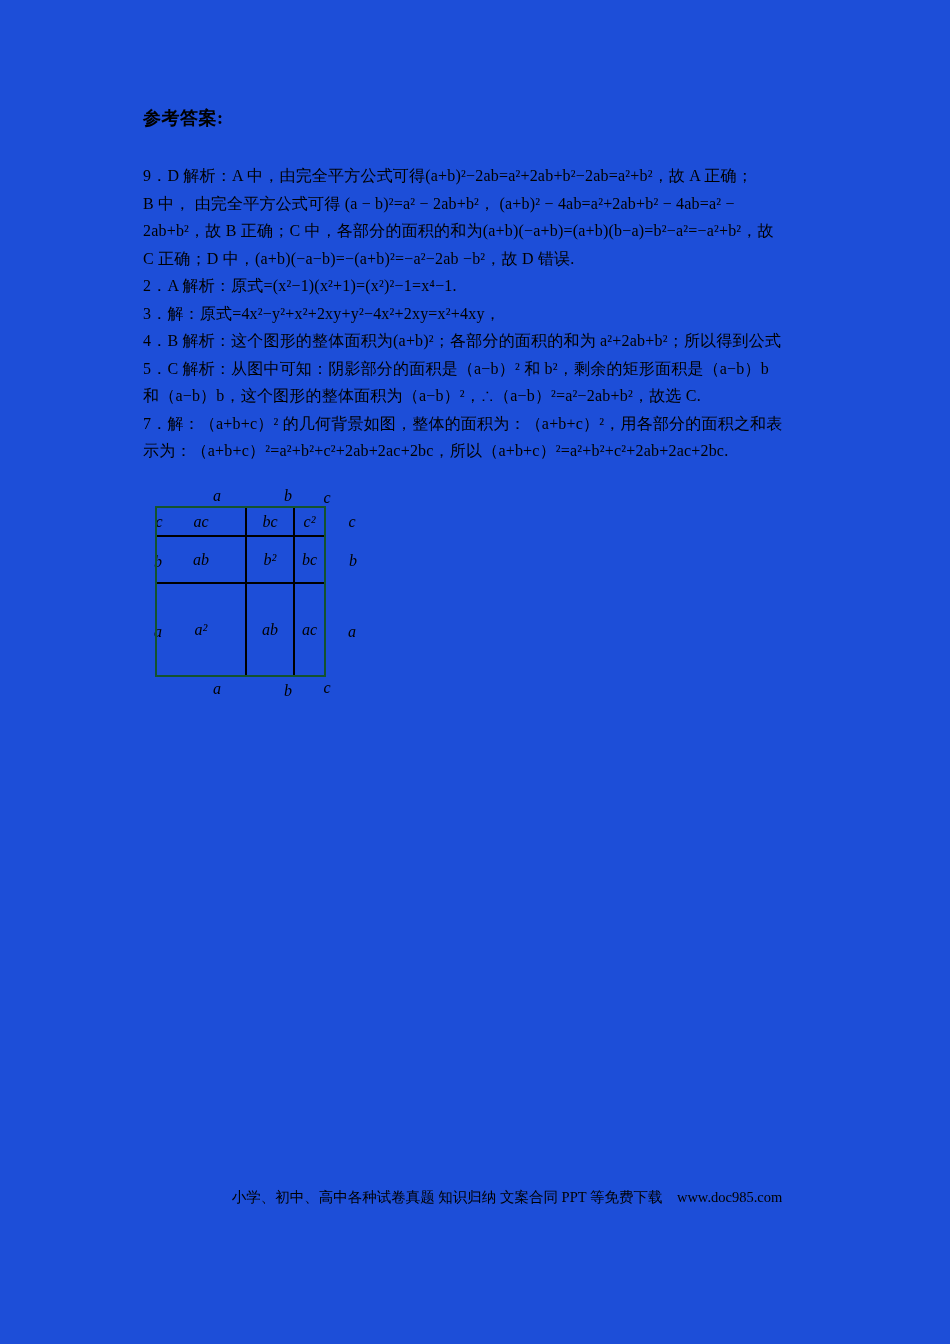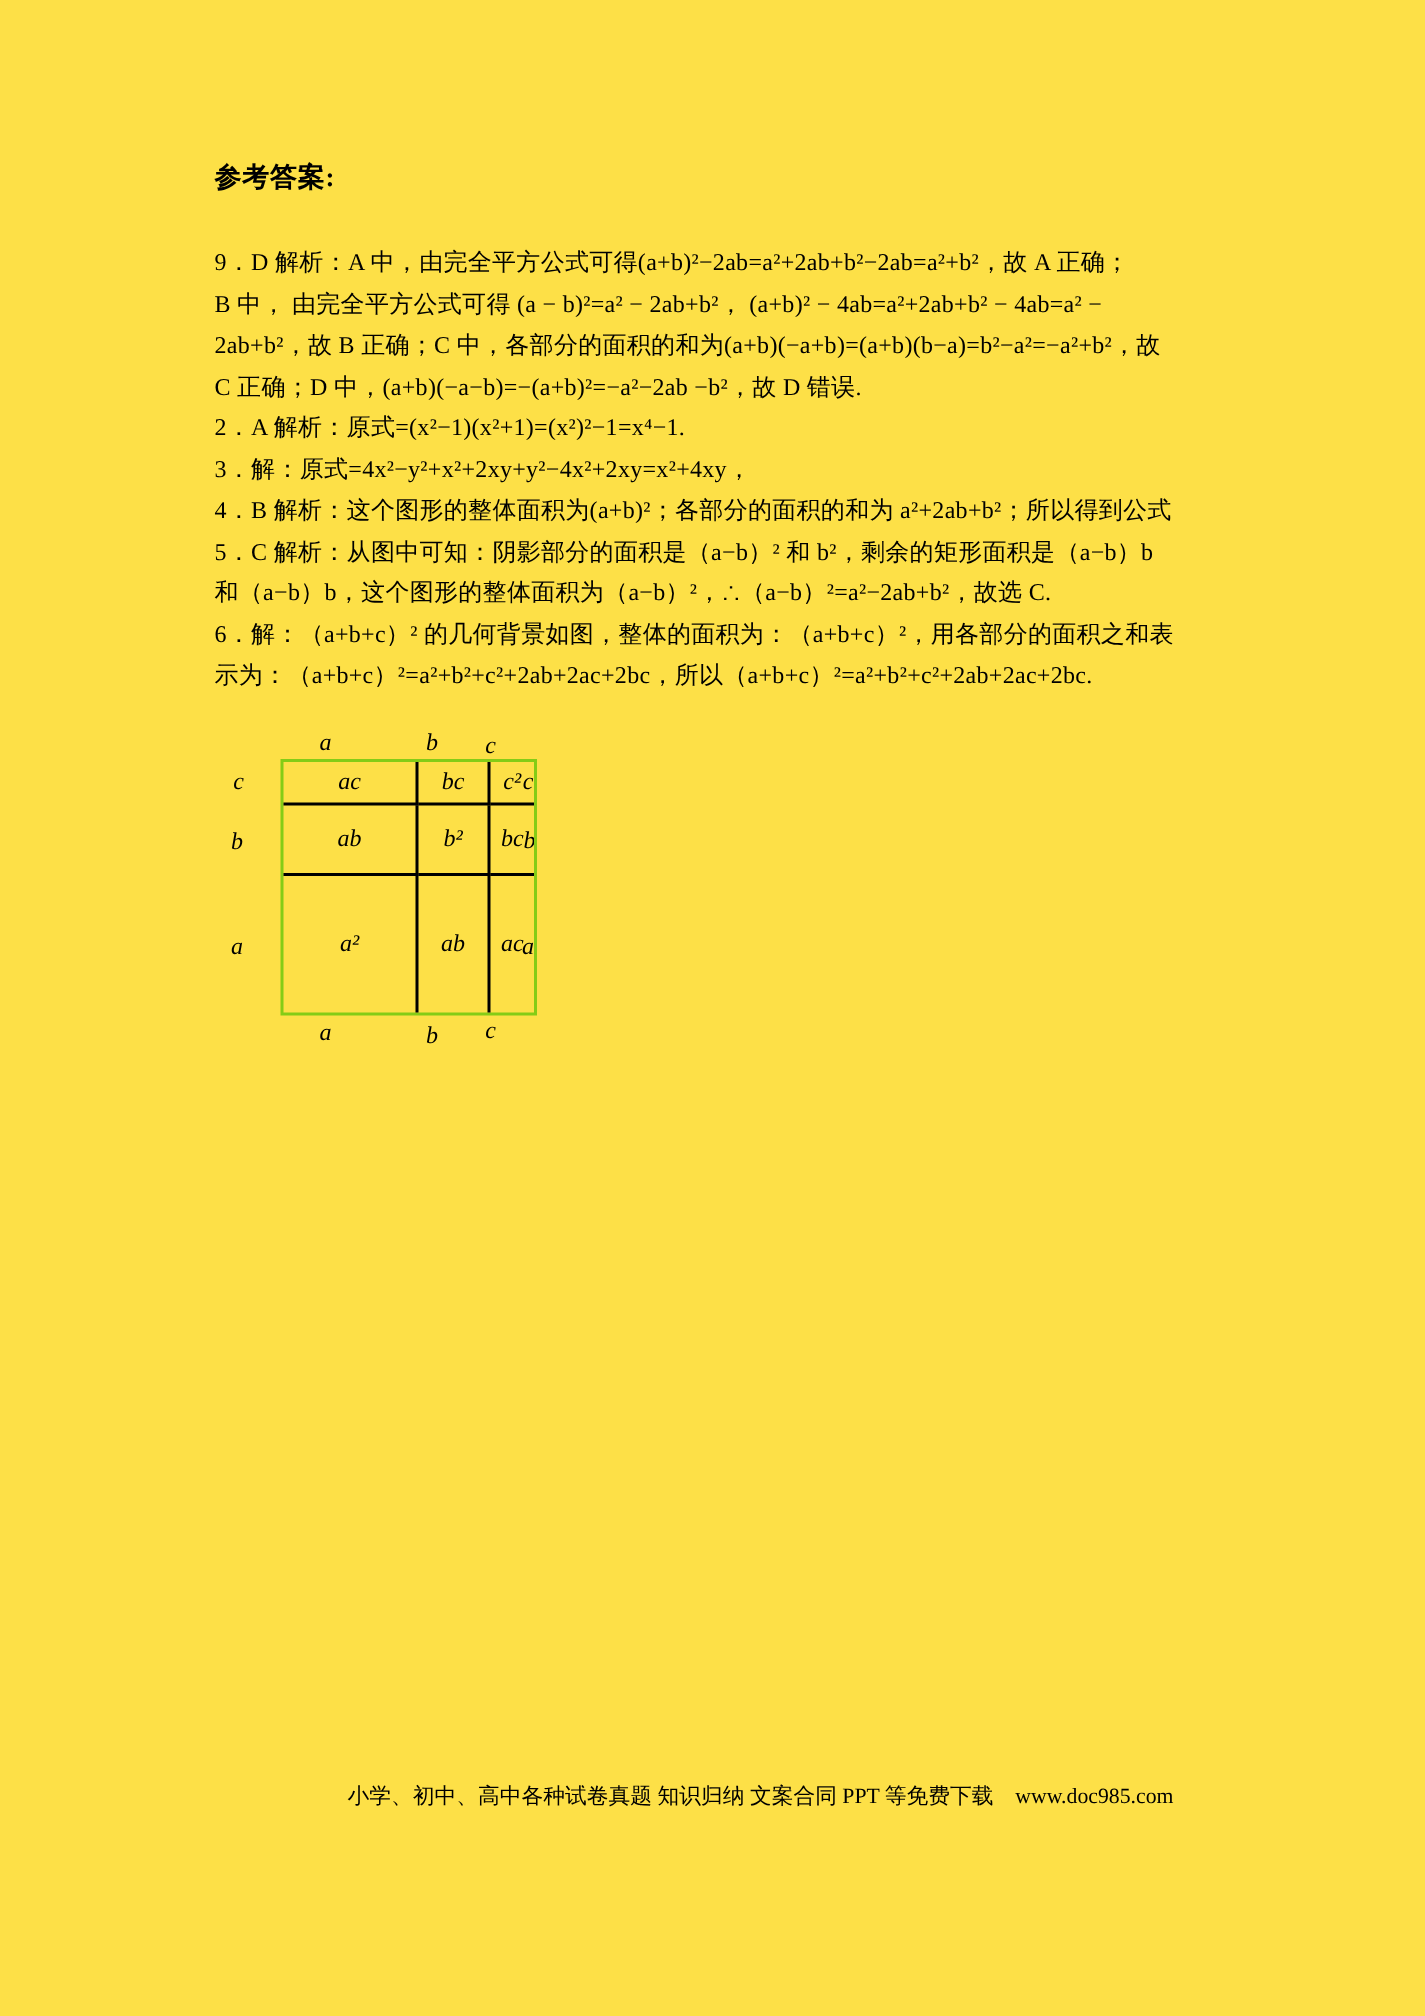--- a/index.html
+++ b/index.html
@@ -4,21 +4,21 @@
 <style>
   html, body {
     margin: 0;
     padding: 0;
     background: #ffffff;
   }
   .page {
     position: relative;
     width: 950px;
     height: 1344px;
-    background: #fde047;
+    background: #1d4ed8;
     font-family: "Liberation Serif", "DejaVu Serif", serif;
     color: #000000;
     overflow: hidden;
   }
   .doc-title {
     position: absolute;
     left: 143px;
     top: 106px;
     font-size: 18px;
     font-weight: bold;
@@ -39,25 +39,25 @@
   
   .figure {
     position: absolute;
     left: 0;
     top: 0;
     width: 950px;
     height: 0;
   }
   .grid-square {
     position: absolute;
-    left: 187px;
+    left: 155px;
     top: 506px;
     width: 171px;
     height: 171px;
-    border: 2px solid #84cc16;
+    border: 2px solid #14532d;
     box-sizing: border-box;
     display: grid;
     grid-template-columns: 90px 48px 1fr;
     grid-template-rows: 29px 47px 1fr;
   }
   .cell {
     display: flex;
     align-items: center;
     justify-content: center;
     font-style: italic;
@@ -95,21 +95,21 @@
   <div class="answers-block">
     <div class="text-line">9．D 解析：A 中，由完全平方公式可得(a+b)²−2ab=a²+2ab+b²−2ab=a²+b²，故 A 正确；</div>
     <div class="text-line">B 中， 由完全平方公式可得 (a − b)²=a² − 2ab+b²， (a+b)² − 4ab=a²+2ab+b² − 4ab=a² −</div>
     <div class="text-line">2ab+b²，故 B 正确；C 中，各部分的面积的和为(a+b)(−a+b)=(a+b)(b−a)=b²−a²=−a²+b²，故</div>
     <div class="text-line">C 正确；D 中，(a+b)(−a−b)=−(a+b)²=−a²−2ab −b²，故 D 错误.</div>
     <div class="text-line">2．A 解析：原式=(x²−1)(x²+1)=(x²)²−1=x⁴−1.</div>
     <div class="text-line">3．解：原式=4x²−y²+x²+2xy+y²−4x²+2xy=x²+4xy，</div>
     <div class="text-line">4．B 解析：这个图形的整体面积为(a+b)²；各部分的面积的和为 a²+2ab+b²；所以得到公式</div>
     <div class="text-line">5．C 解析：从图中可知：阴影部分的面积是（a−b）² 和 b²，剩余的矩形面积是（a−b）b</div>
     <div class="text-line">和（a−b）b，这个图形的整体面积为（a−b）²，∴（a−b）²=a²−2ab+b²，故选 C.</div>
-    <div class="text-line">6．解：（a+b+c）² 的几何背景如图，整体的面积为：（a+b+c）²，用各部分的面积之和表</div>
+    <div class="text-line">7．解：（a+b+c）² 的几何背景如图，整体的面积为：（a+b+c）²，用各部分的面积之和表</div>
     <div class="text-line">示为：（a+b+c）²=a²+b²+c²+2ab+2ac+2bc，所以（a+b+c）²=a²+b²+c²+2ab+2ac+2bc.</div>
   </div>
 
   <div class="figure">
 
     <span class="edge-label" style="left:217px; top:496px;">a</span>
     <span class="edge-label" style="left:288px; top:496px;">b</span>
     <span class="edge-label" style="left:327px; top:498px;">c</span>
 
     <span class="edge-label" style="left:159px; top:522px;">c</span>

